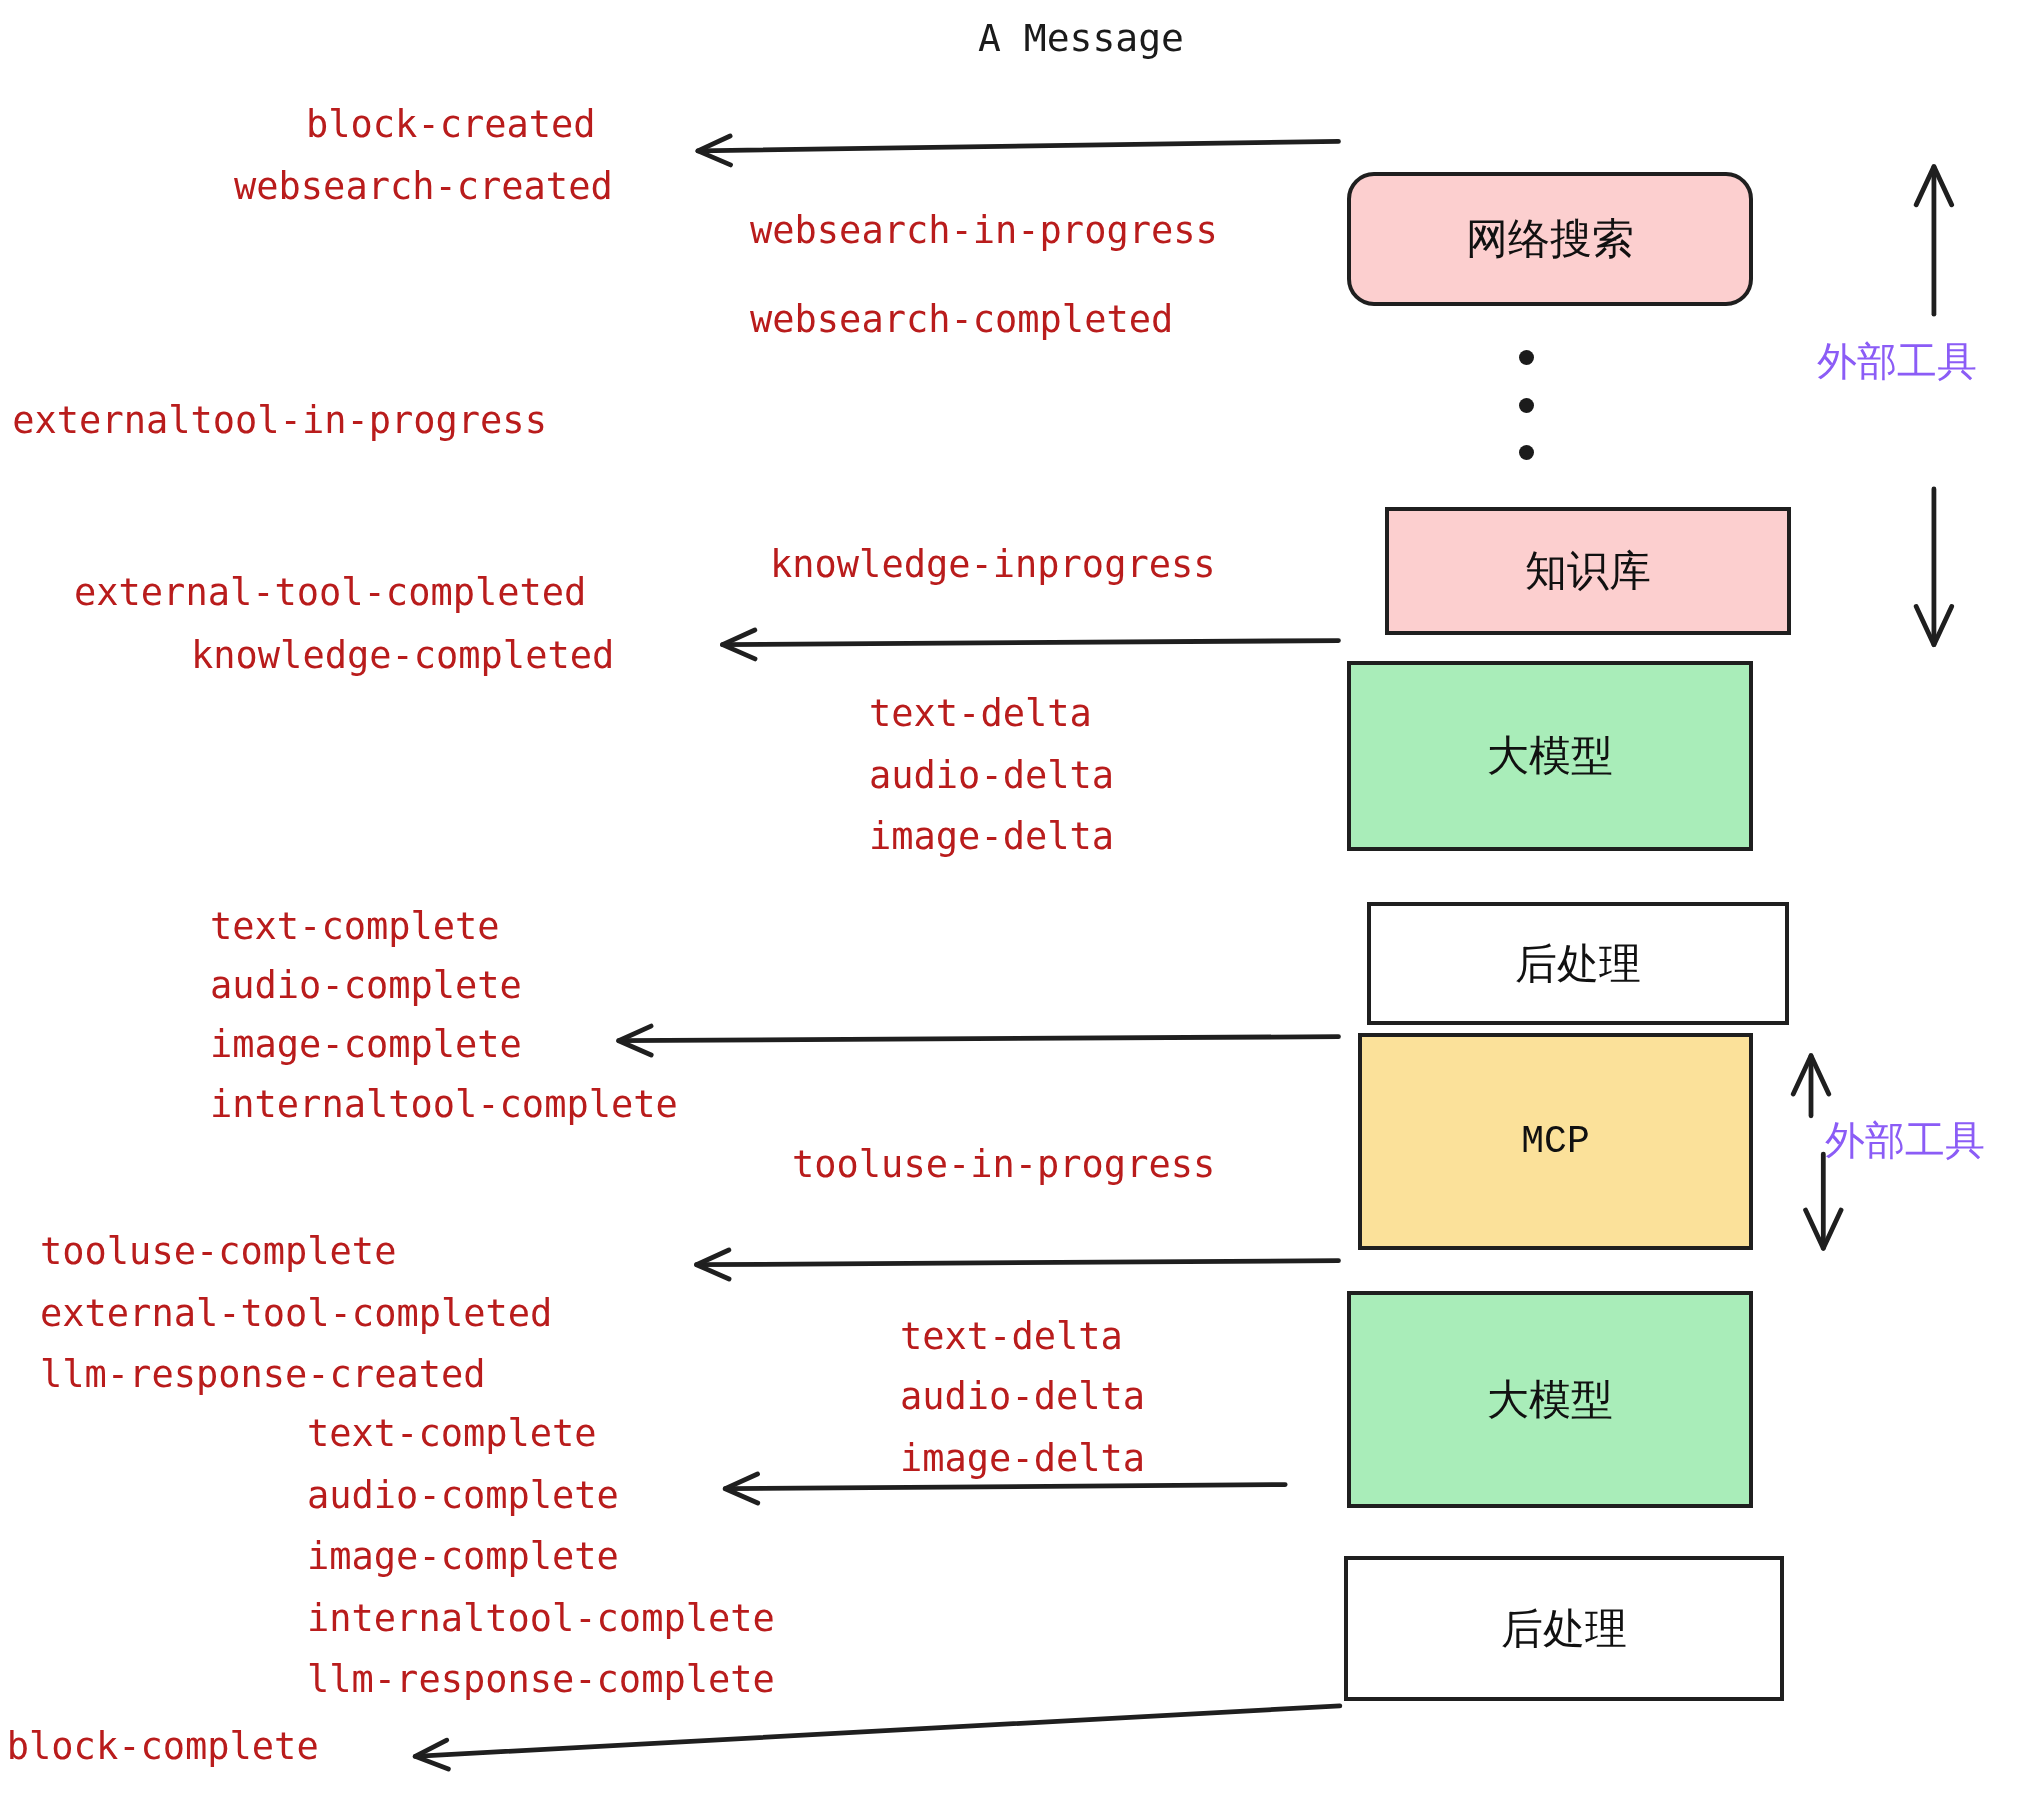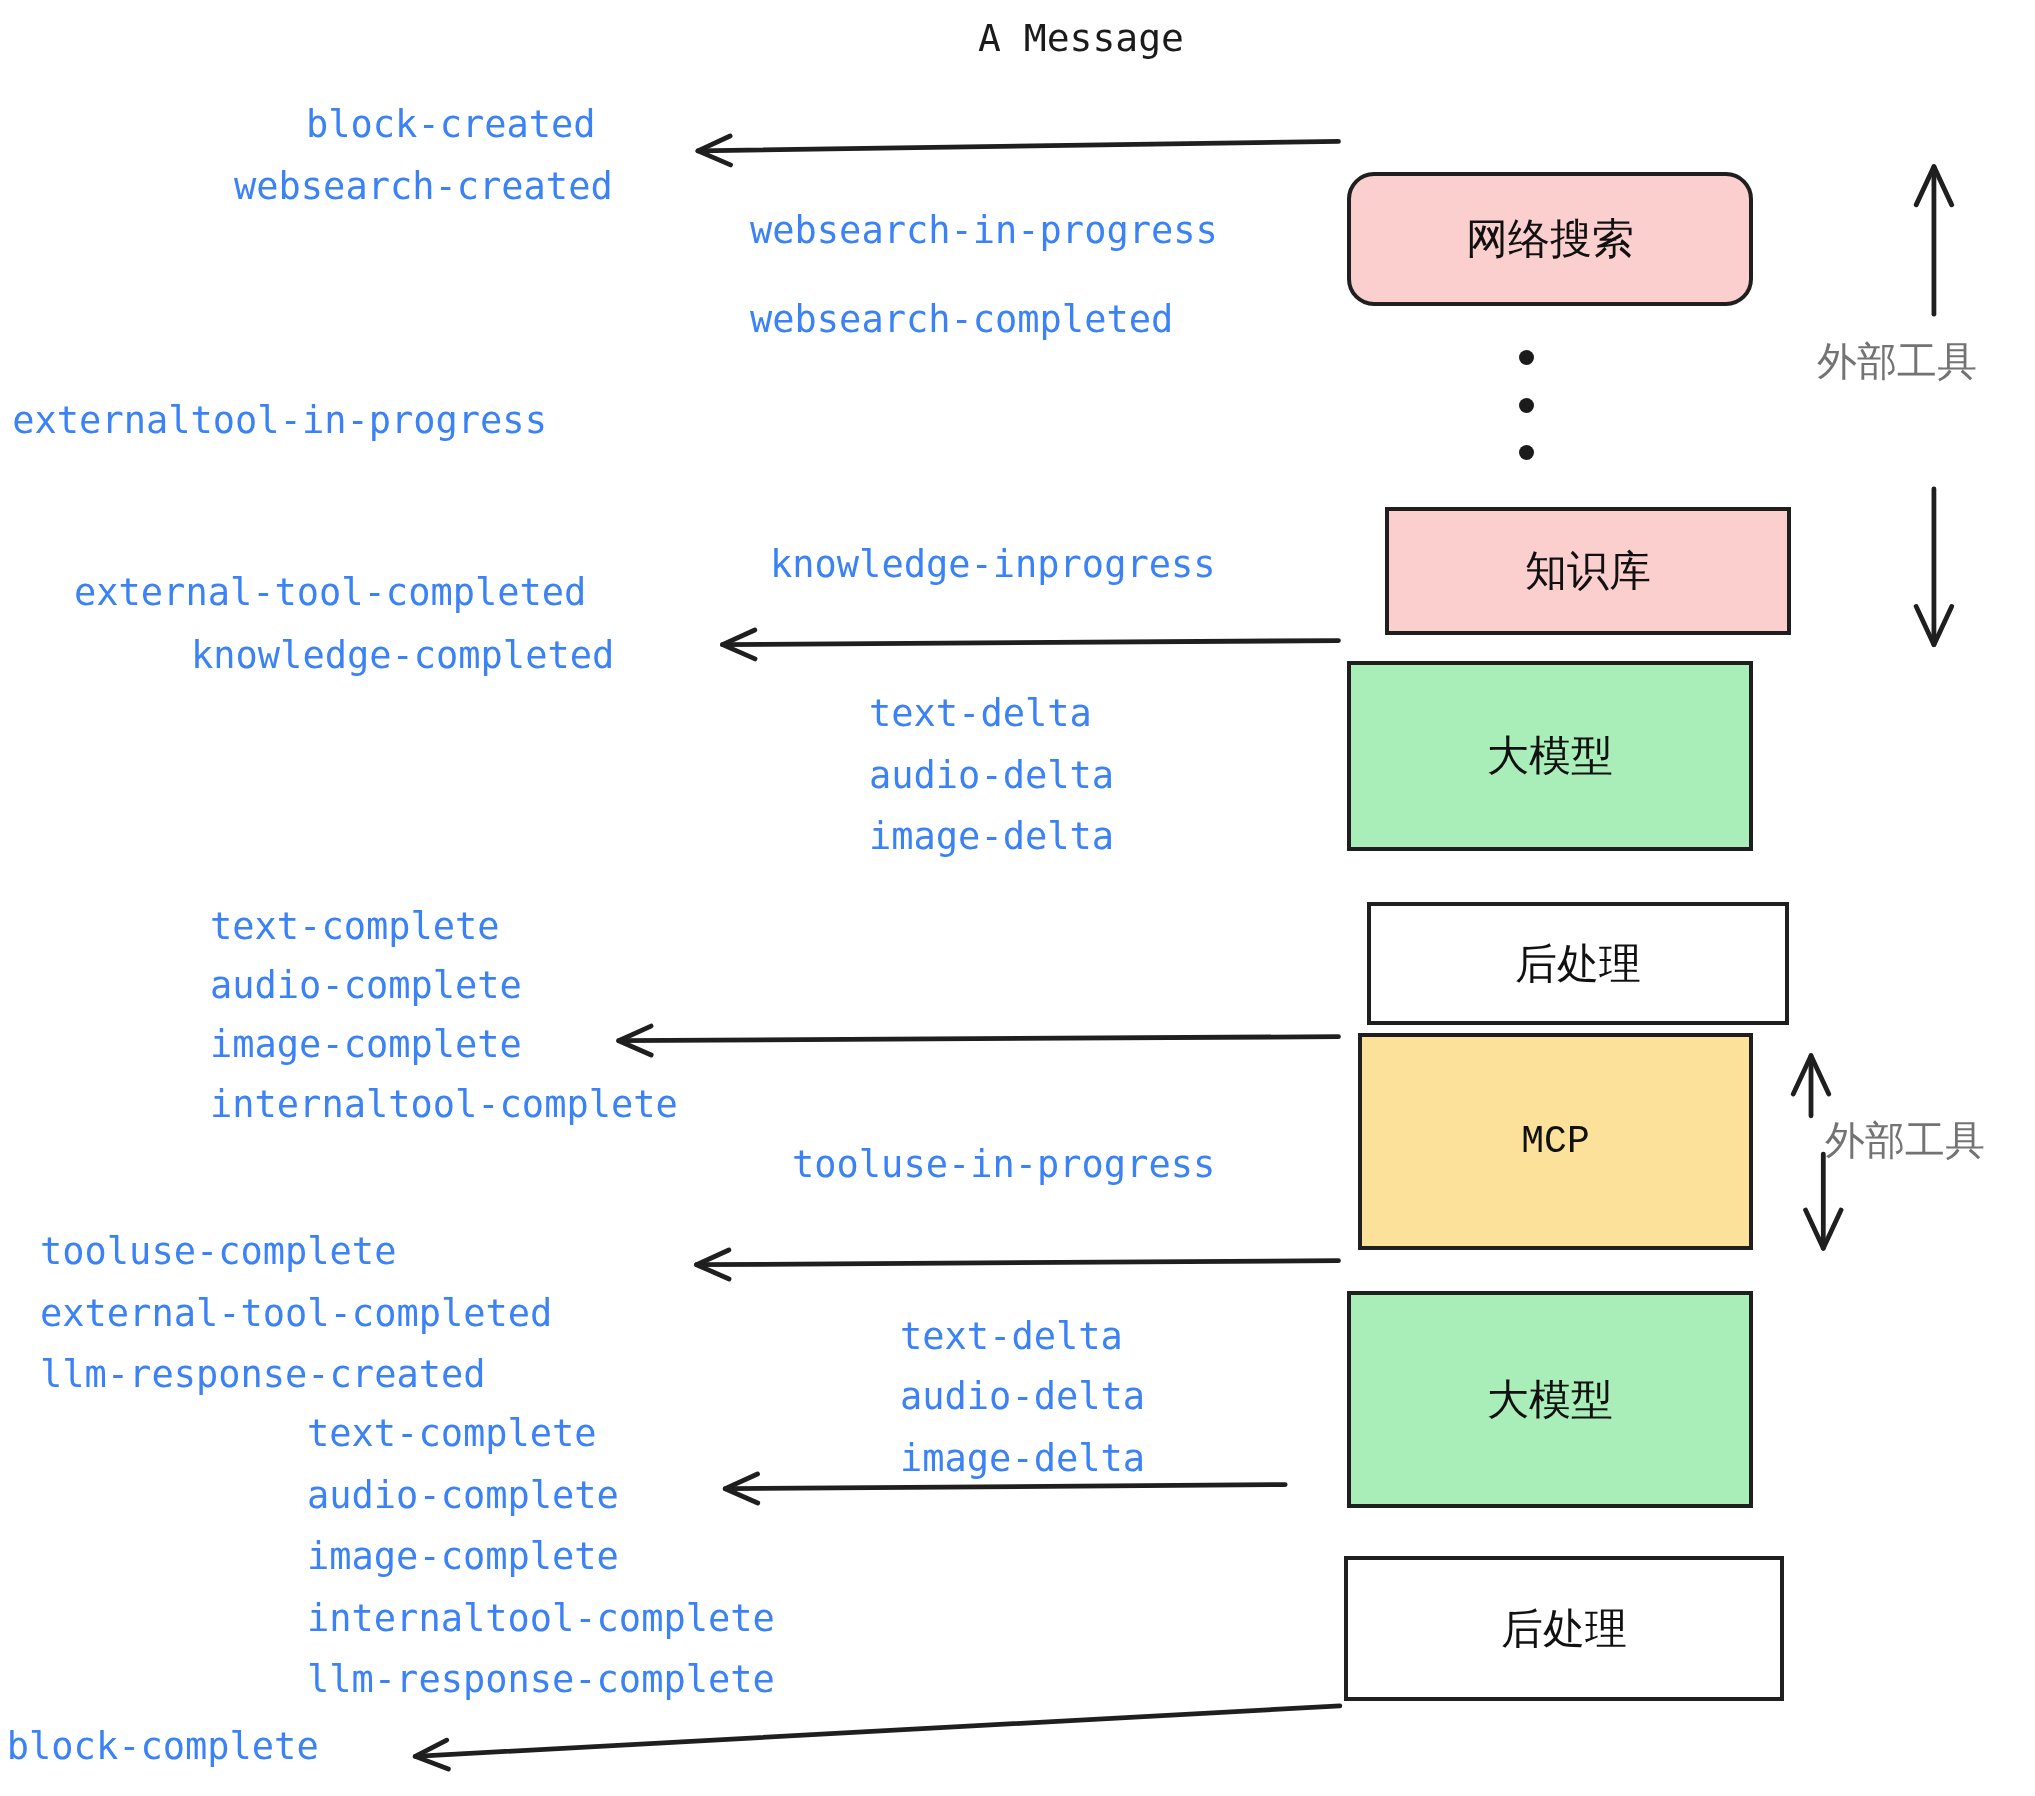--- a/index.html
+++ b/index.html
@@ -11,21 +11,21 @@
     position: relative;
     width: 2035px;
     height: 1796px;
     background: #ffffff;
     overflow: hidden;
     font-family: "DejaVu Sans Mono", "Liberation Mono", monospace;
   }
   .evt {
     position: absolute;
     white-space: pre;
-    color: #3b82f6;
+    color: #b91c1c;
     font-family: "DejaVu Sans Mono", "Liberation Mono", monospace;
     font-size: 37px;
     letter-spacing: 0px;
     line-height: 1;
   }
   .title {
     position: absolute;
     white-space: pre;
     color: #1b1b1b;
     font-family: "DejaVu Sans Mono", "Liberation Mono", monospace;
@@ -45,21 +45,21 @@
     font-weight: 400;
     line-height: 1;
   }
   .node.mcp-node {
     font-family: Liberation Mono, monospace;
     font-size: 38px;
   }
   .sidelabel {
     position: absolute;
     white-space: pre;
-    color: #737373;
+    color: #8b5cf6;
     font-family: "DejaVu Sans", "Liberation Sans", sans-serif;
     font-size: 40px;
     line-height: 1;
   }
   .dot {
     position: absolute;
     width: 15px;
     height: 15px;
     border-radius: 50%;
     background: #1b1b1b;

